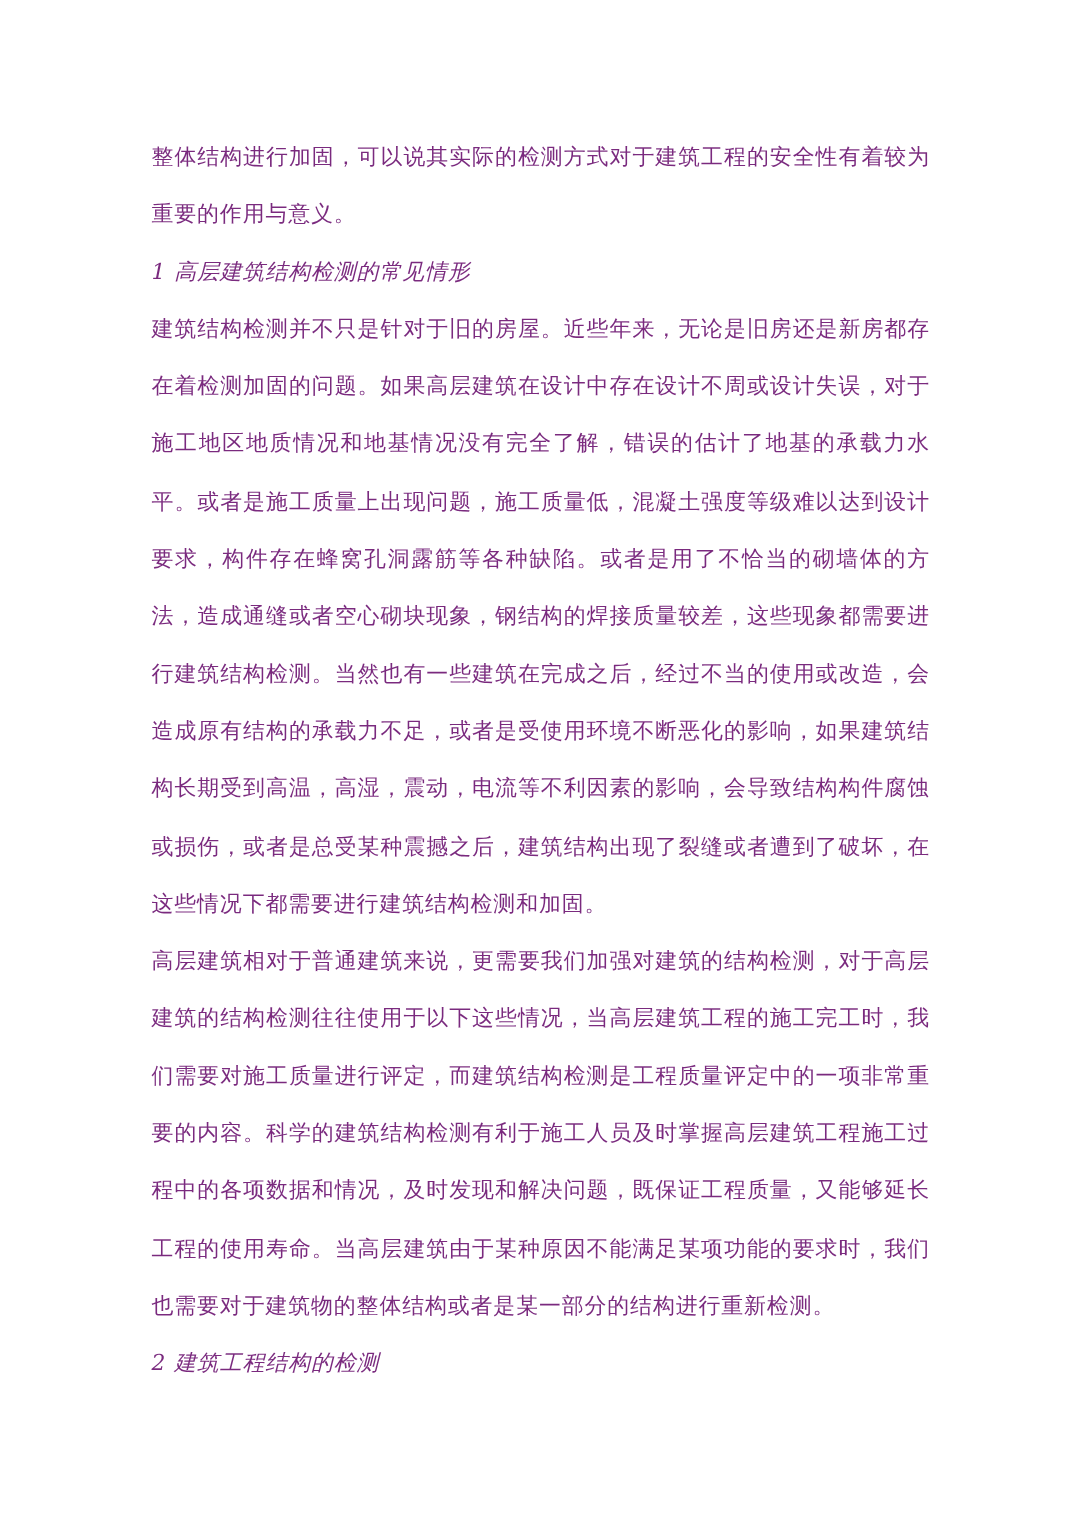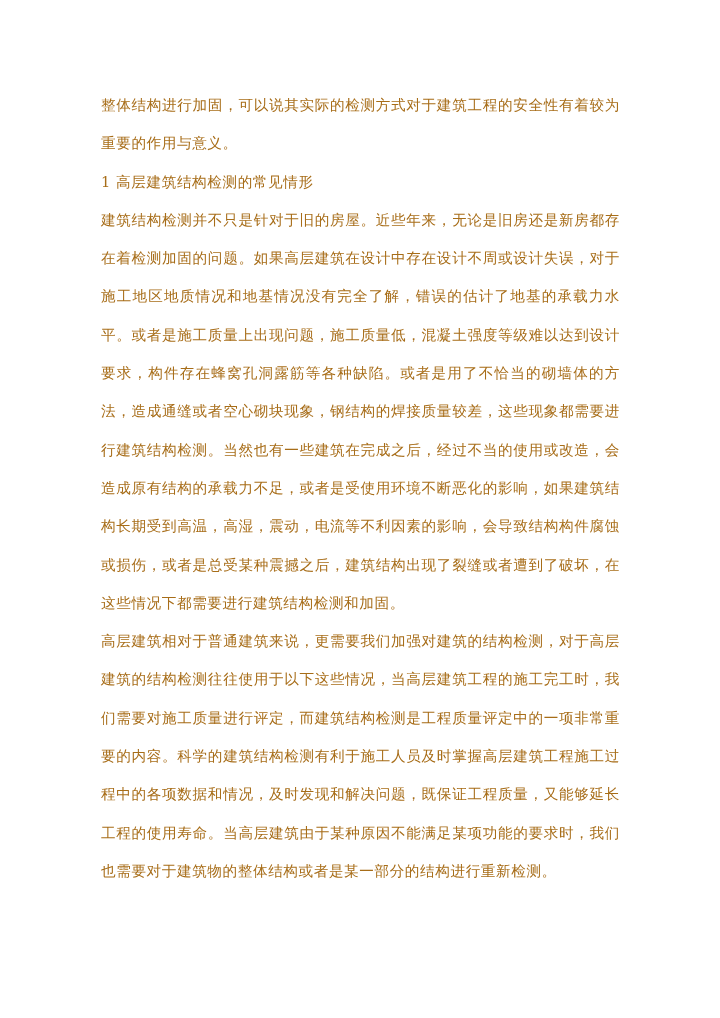--- a/index.html
+++ b/index.html
@@ -25,40 +25,41 @@
   #doc-body {
     position: absolute;
     left: 101px;
     top: 86px;
     width: 519px;
   }
 
   .block {
     margin: 0;
     padding: 0;
-    color: #a16207;
+    color: #701a75;
     font-size: 14.6px;
     line-height: 38.3px;
     letter-spacing: 0.6px;
     text-align: justify;
     text-justify: inter-character;
     -webkit-font-smoothing: antialiased;
   }
 
   
   .para {
     text-align: justify;
     text-justify: inter-character;
     text-align-last: left;
   }
 
   
   .heading {
     text-align: right;
     text-align-last: left;
+    font-style: italic;
   }
 
   
   .block + .block {
     margin-top: 0px;
   }
 
   
   #doc-body {
     text-rendering: optimizeLegibility;
@@ -67,14 +68,15 @@
 </style>
 </head>
 <body>
 
 <div id="page">
   <div id="doc-body">
       <p class="block para">整体结构进行加固，可以说其实际的检测方式对于建筑工程的安全性有着较为重要的作用与意义。</p>
       <p class="block heading">1 高层建筑结构检测的常见情形</p>
       <p class="block para">建筑结构检测并不只是针对于旧的房屋。近些年来，无论是旧房还是新房都存在着检测加固的问题。如果高层建筑在设计中存在设计不周或设计失误，对于施工地区地质情况和地基情况没有完全了解，错误的估计了地基的承载力水平。或者是施工质量上出现问题，施工质量低，混凝土强度等级难以达到设计要求，构件存在蜂窝孔洞露筋等各种缺陷。或者是用了不恰当的砌墙体的方法，造成通缝或者空心砌块现象，钢结构的焊接质量较差，这些现象都需要进行建筑结构检测。当然也有一些建筑在完成之后，经过不当的使用或改造，会造成原有结构的承载力不足，或者是受使用环境不断恶化的影响，如果建筑结构长期受到高温，高湿，震动，电流等不利因素的影响，会导致结构构件腐蚀或损伤，或者是总受某种震撼之后，建筑结构出现了裂缝或者遭到了破坏，在这些情况下都需要进行建筑结构检测和加固。</p>
       <p class="block para">高层建筑相对于普通建筑来说，更需要我们加强对建筑的结构检测，对于高层建筑的结构检测往往使用于以下这些情况，当高层建筑工程的施工完工时，我们需要对施工质量进行评定，而建筑结构检测是工程质量评定中的一项非常重要的内容。科学的建筑结构检测有利于施工人员及时掌握高层建筑工程施工过程中的各项数据和情况，及时发现和解决问题，既保证工程质量，又能够延长工程的使用寿命。当高层建筑由于某种原因不能满足某项功能的要求时，我们也需要对于建筑物的整体结构或者是某一部分的结构进行重新检测。</p>
+      <p class="block heading">2 建筑工程结构的检测</p>
     </div>
 </div>
 
 </body></html>

